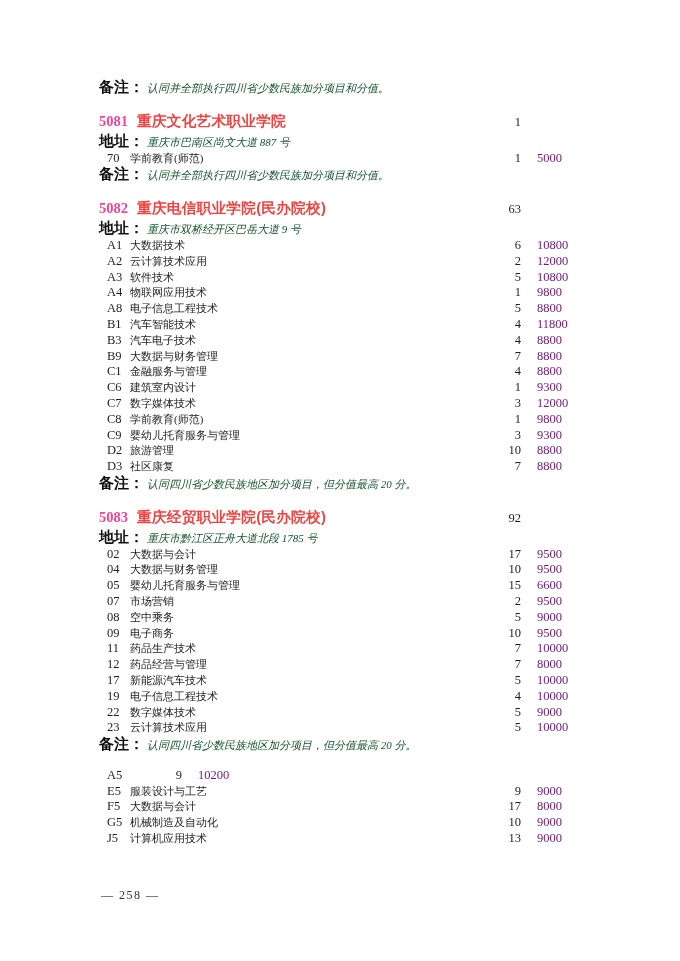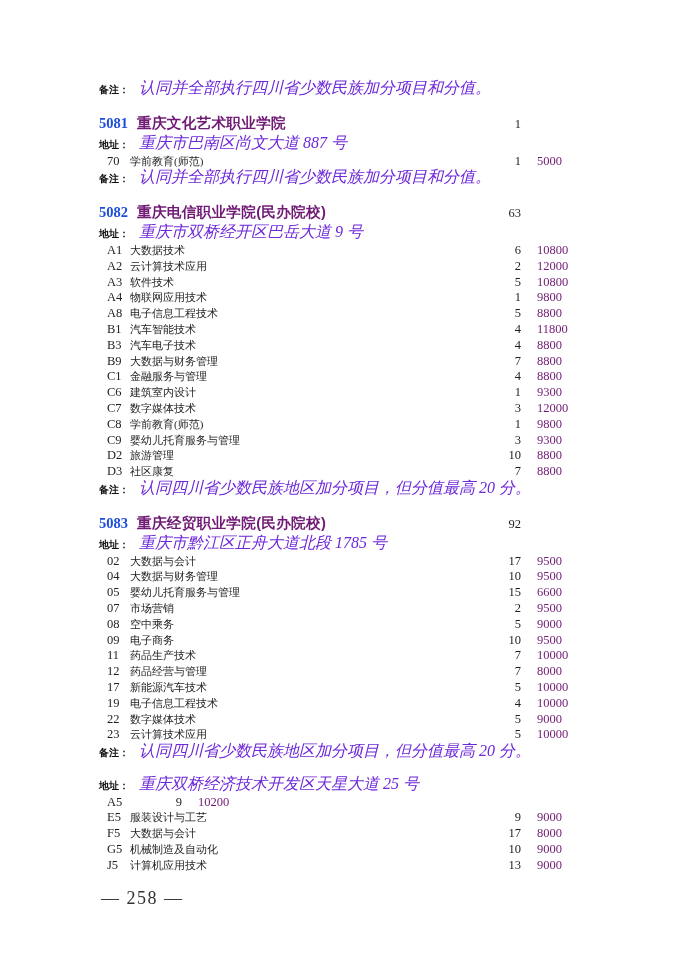--- a/index.html
+++ b/index.html
@@ -19,48 +19,48 @@
     top: 80px;
     width: 506px;
   }
   
   .tline {
     line-height: 15.8px;
     font-size: 12.5px;
     white-space: nowrap;
   }
   .lbl {
-    font-family: Liberation Mono, monospace;
+    font-family: Liberation Serif, serif;
     font-weight: 700;
-    font-size: 10px;
+    font-size: 15px;
     color: #111;
-    margin-right: 10px;
+    margin-right: 3px;
   }
   .kai {
     font-family: "Liberation Serif", serif;
     font-style: italic;
-    font-size: 16px;
-    color: #6d28d9;
+    font-size: 11px;
+    color: #14532d;
   }
   .school { margin-top: 14px; }
   .row { display: flex; align-items: baseline; }
   .header-row { line-height: 21px; }
   .s-code {
     font-family: "Liberation Serif", serif;
     font-weight: 700;
     font-size: 14.5px;
     margin-right: 9px;
-    color: #1d4ed8;
+    color: #ec4899;
   }
   .s-name {
     font-family: "Liberation Sans", sans-serif;
     font-weight: 700;
     font-size: 14.6px;
     letter-spacing: 0.3px;
-    color: #701a75;
+    color: #ef4444;
     flex: 1 1 auto;
     white-space: nowrap;
     overflow: hidden;
   }
   .item-row {
     line-height: 15.8px;
     padding-left: 8px;
     align-items: center;
   }
   .m-code {
@@ -93,21 +93,21 @@
     font-family: "Liberation Serif", serif;
     color: #701a75;
   }
   .addr-row, .remark-row { line-height: 15.8px; white-space: nowrap; }
   .top-remark { line-height: 15.8px; white-space: nowrap; }
   .footer {
     position: absolute;
     left: 101px;
     top: 888px;
     font-family: "Liberation Serif", serif;
-    font-size: 18px;
+    font-size: 12px;
     letter-spacing: 1.5px;
     color: #333;
   }
 </style>
 </head>
 <body>
 
 <div class="page">
   <div class="content">
 
@@ -347,23 +347,20 @@
           </div>
 
           <div class="remark-row">
             <span class="lbl">备注：</span><span class="kai">认同四川省少数民族地区加分项目，但分值最高 20 分。</span>
           </div>
 
         </section>
         <section class="school">
 
 
-          <div class="addr-row">
-            <span class="lbl">地址：</span><span class="kai">重庆双桥经济技术开发区天星大道 25 号</span>
-          </div>
 
           <div>
 
           <div class="row item-row">
                 <span class="m-code">A5</span>
                 <span class="col-count">9</span>
                 <span class="col-fee">10200</span>
               </div>
             <div class="row item-row">
                 <span class="m-code">E5</span>

